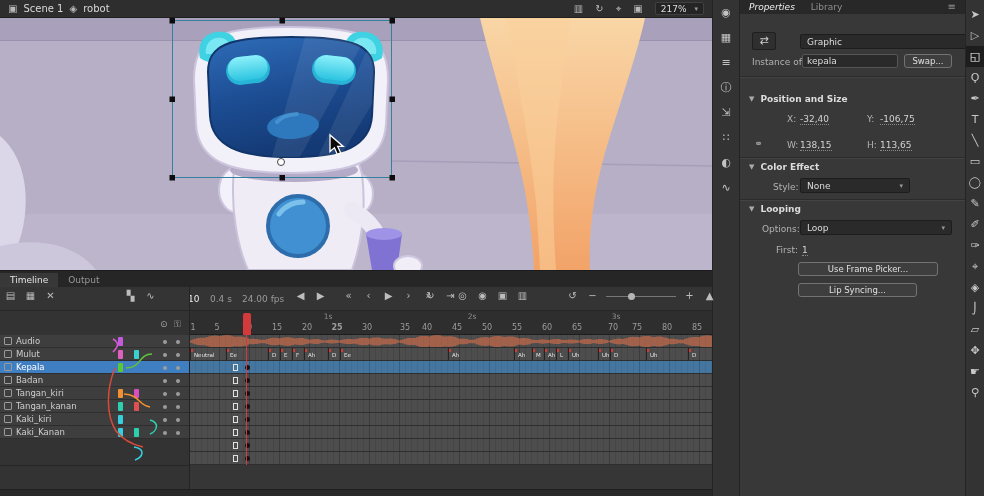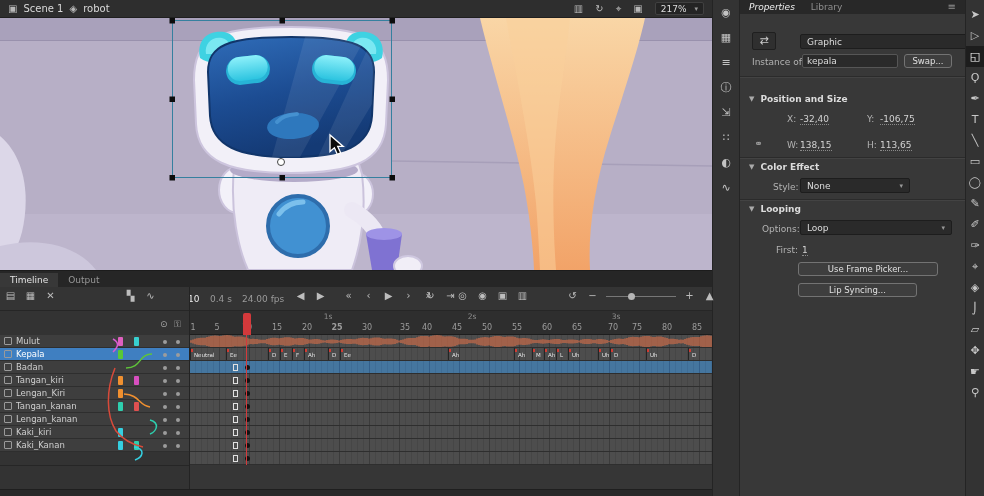--- a/index.html
+++ b/index.html
@@ -366,20 +366,27 @@
           <span class="num-label" style="left: 448px;">75</span>
           <span class="num-label" style="left: 478px;">80</span>
           <span class="num-label" style="left: 508px;">85</span>
         </div>
     </div>
     <div id="tl-vsep"></div>
 
     <div id="tl-layers">
         <div class="layer-row">
           <span class="layer-icon"></span>
+          <span class="layer-name">Audio</span>
+          <span class="chip" style="left: 118px; background: rgb(196, 90, 224);"></span>
+          <span class="dot" style="left: 163px;"></span>
+          <span class="dot" style="left: 176px;"></span>
+        </div>
+        <div class="layer-row">
+          <span class="layer-icon"></span>
           <span class="layer-name">Mulut</span>
           <span class="chip" style="left: 118px; background: rgb(224, 96, 192);"></span>
           <span class="chip" style="left: 134px; background: rgb(56, 208, 208);"></span>
           <span class="dot" style="left: 163px;"></span>
           <span class="dot" style="left: 176px;"></span>
         </div>
         <div class="layer-row sel">
           <span class="layer-icon"></span>
           <span class="layer-name">Kepala</span>
           <span class="chip" style="left: 118px; background: rgb(89, 200, 55);"></span>
@@ -395,36 +402,23 @@
         <div class="layer-row">
           <span class="layer-icon"></span>
           <span class="layer-name">Tangan_kiri</span>
           <span class="chip" style="left: 118px; background: rgb(240, 144, 48);"></span>
           <span class="chip" style="left: 134px; background: rgb(216, 79, 192);"></span>
           <span class="dot" style="left: 163px;"></span>
           <span class="dot" style="left: 176px;"></span>
         </div>
         <div class="layer-row">
           <span class="layer-icon"></span>
-          <span class="layer-name">Lengan_Kiri</span>
-          <span class="chip" style="left: 118px; background: rgb(239, 143, 47);"></span>
-          <span class="dot" style="left: 163px;"></span>
-          <span class="dot" style="left: 176px;"></span>
-        </div>
-        <div class="layer-row">
-          <span class="layer-icon"></span>
           <span class="layer-name">Tangan_kanan</span>
           <span class="chip" style="left: 118px; background: rgb(46, 207, 174);"></span>
           <span class="chip" style="left: 134px; background: rgb(224, 80, 80);"></span>
-          <span class="dot" style="left: 163px;"></span>
-          <span class="dot" style="left: 176px;"></span>
-        </div>
-        <div class="layer-row">
-          <span class="layer-icon"></span>
-          <span class="layer-name">Lengan_kanan</span>
           <span class="dot" style="left: 163px;"></span>
           <span class="dot" style="left: 176px;"></span>
         </div>
         <div class="layer-row">
           <span class="layer-icon"></span>
           <span class="layer-name">Kaki_kiri</span>
           <span class="chip" style="left: 118px; background: rgb(53, 207, 224);"></span>
           <span class="dot" style="left: 163px;"></span>
           <span class="dot" style="left: 176px;"></span>
         </div>

